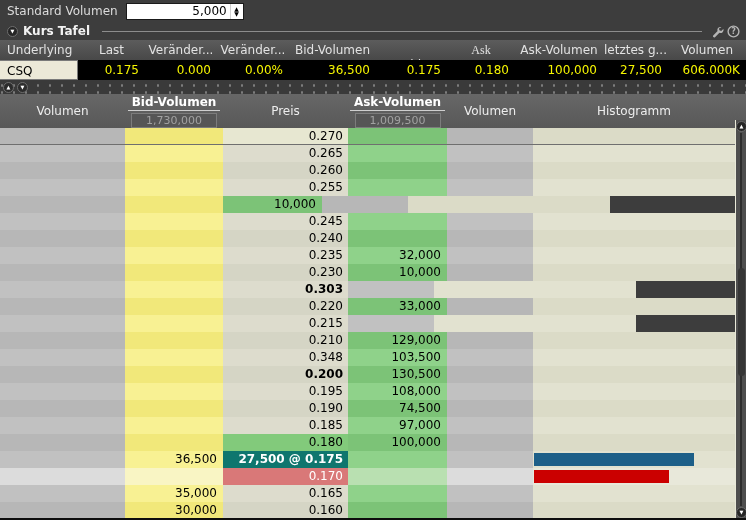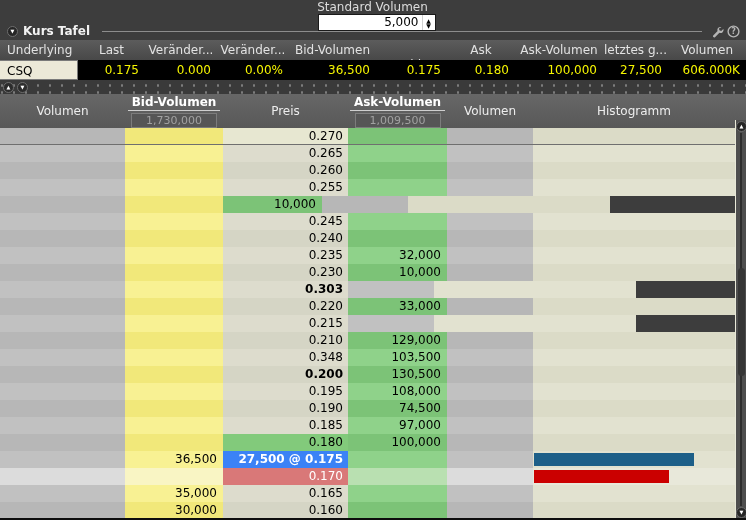--- a/index.html
+++ b/index.html
@@ -3,21 +3,21 @@
 <meta charset="utf-8">
 <style>
   * { margin:0; padding:0; box-sizing:border-box; }
   html,body { width:746px; height:520px; overflow:hidden; }
   body {
     font-family:"DejaVu Sans","Liberation Sans",sans-serif;
     font-size:12px; background:#3d3d3d; color:#e4e4e4;
     position:relative;
   }
   
-  .topbar { height:22px; display:flex; align-items:center; padding-left:7px; background:#3d3d3d;flex-direction:column; }
+  .topbar { height:22px; display:flex; align-items:center; padding-left:7px; background:#3d3d3d; }
   .topbar .lbl { color:#dcdcdc; margin-right:8px; }
   .vol-box { display:flex; align-items:stretch; background:#fff; border:1px solid #1a1a1a; height:17px; width:118px; }
   .vol-box .val { flex:1; color:#000; text-align:right; padding:0 3px; line-height:15px; }
   .spinner { width:13px; display:flex; flex-direction:column; justify-content:center; align-items:center; background:#fff; border-left:1px solid #d0d0d0; cursor:pointer; }
   .spinner span { font-size:6px; line-height:5px; color:#000; }
   
   .sechead { height:18px; display:flex; align-items:center; padding:0 6px 0 7px; }
   .circle-btn { width:11px; height:11px; border-radius:50%; background:#262626; border:1px solid #6e6e6e;
     display:inline-flex; align-items:center; justify-content:center; flex:none; cursor:pointer; }
   .circle-btn span { font-size:5px; line-height:5px; color:#fff; }
@@ -59,21 +59,21 @@
   .rA .bidv{background:#f1e87a} .rB .bidv{background:#f8f193}
   .rA .price{background:#d5d5c5} .rB .price{background:#dddccd}
   .rA .askv{background:#7cc377} .rB .askv{background:#8fd28a}
   .rA .volR{background:#b7b7b7} .rB .volR{background:#c1c1c1}
   .rA .hist{background:#dbdbc7} .rB .hist{background:#e2e2d0}
   .lrow.first .price{background:#e7e7d1}
   .lrow.first { border-bottom:1px solid #6f6f6f; height:17px; }
   .lrow.first > .c { height:16px; line-height:16px; }
   .lrow .bold { font-weight:bold; }
   .lrow.best_ask .price { background:#82ca7b; }
-  .lrow.last_trade .price { background:#3b82f6; color:#fff; font-weight:bold; }
+  .lrow.last_trade .price { background:#0f766e; color:#fff; font-weight:bold; }
   .lrow.down_tick .volL,.lrow.down_tick .volR { background:#dcdcdc; }
   .lrow.down_tick .bidv { background:#f9f5c4; }
   .lrow.down_tick .askv { background:#b9e0b1; }
   .lrow.down_tick .hist { background:#e8e8da; }
   .lrow.down_tick .price { background:#d97878; color:#fff; }
   
   .sbar { position:absolute; top:26px; right:0; bottom:0; width:11px; background:#4e4e4e;
     border-left:1px solid #e8e8d8; }
   .sbar .rail { position:absolute; left:4px; top:13px; bottom:13px; width:2px; background:#2d2d2d; }
   .sbar .btn { position:absolute; left:0; width:11px; height:11px; border-radius:50%;
@@ -113,21 +113,21 @@
   </svg>
 </div>
 
 <div class="qhead" id="qhead">
     <div class="qc" style="width: 78px;">Underlying</div>
     <div class="qc" style="width: 67px;">Last</div>
     <div class="qc" style="width: 72px;">Veränder...</div>
     <div class="qc" style="width: 72px;">Veränder...</div>
     <div class="qc" style="width: 87px;">Bid-Volumen</div>
     <div class="qc" style="width: 71px; margin-top: 15px;">Bid</div>
-    <div class="qc" style="width: 68px;">Ask</div>
+    <div class="qc" style="width: 68px; font-family: Liberation Serif, serif;">Ask</div>
     <div class="qc" style="width: 88px;">Ask-Volumen</div>
     <div class="qc" style="width: 65px;">letztes g...</div>
     <div class="qc" style="width: 78px;">Volumen</div>
   </div>
 <div class="qrow" id="qrow">
     <div class="qc sym" style="width: 78px;">CSQ</div>
     <div class="qc" style="width: 67px;">0.175</div>
     <div class="qc" style="width: 72px;">0.000</div>
     <div class="qc" style="width: 72px;">0.00%</div>
     <div class="qc" style="width: 87px;">36,500</div>

